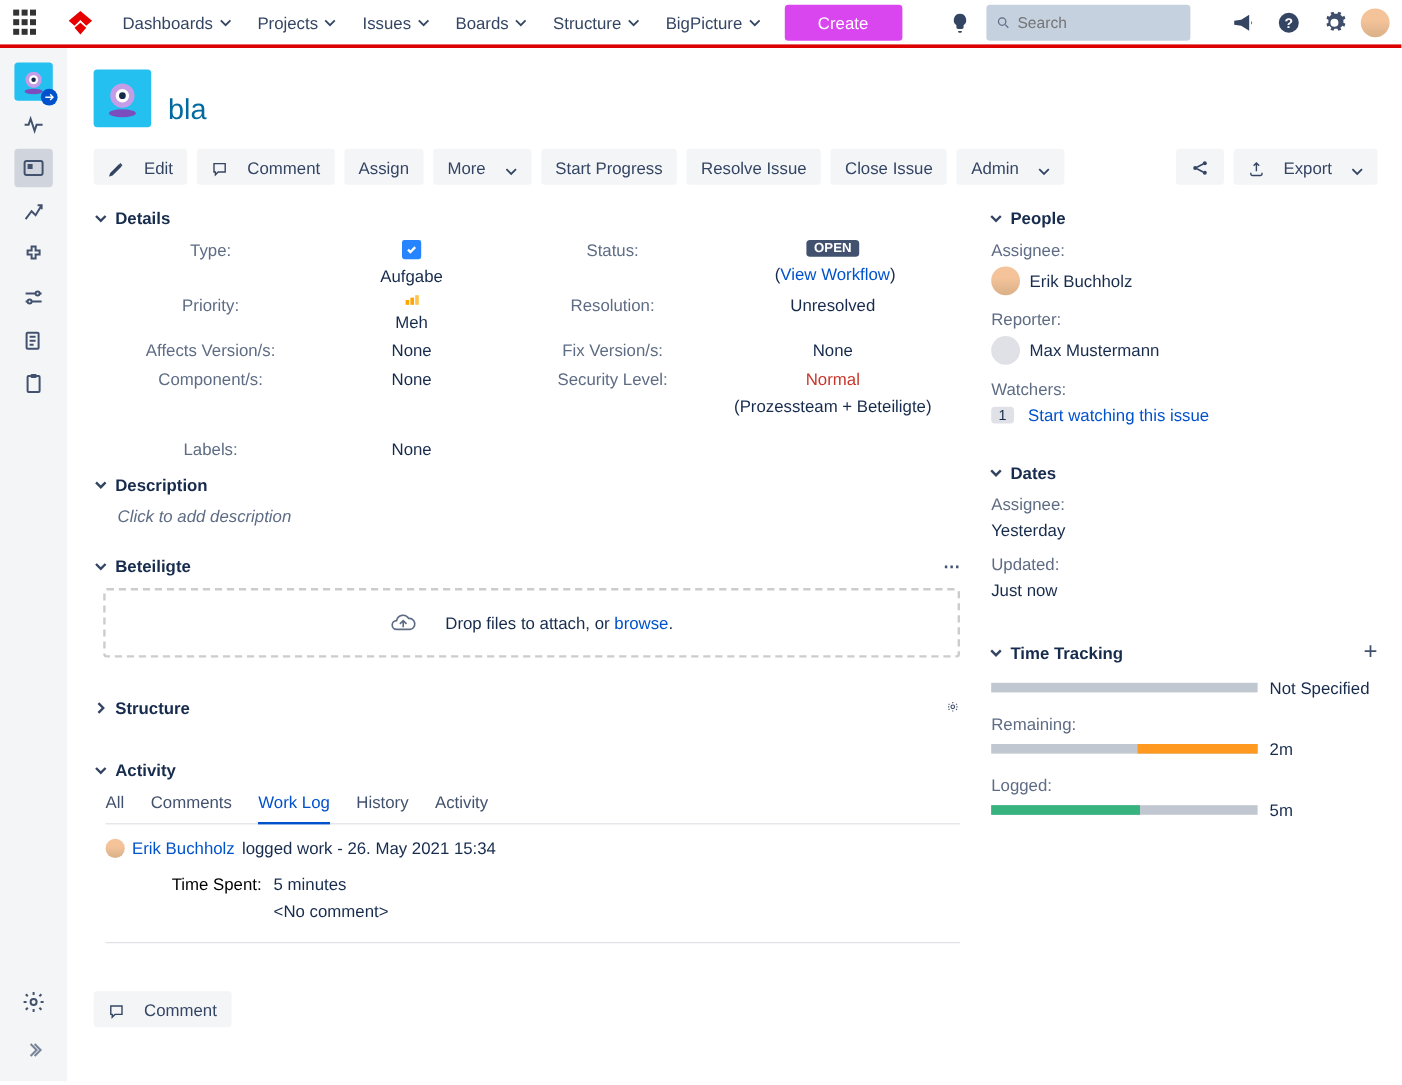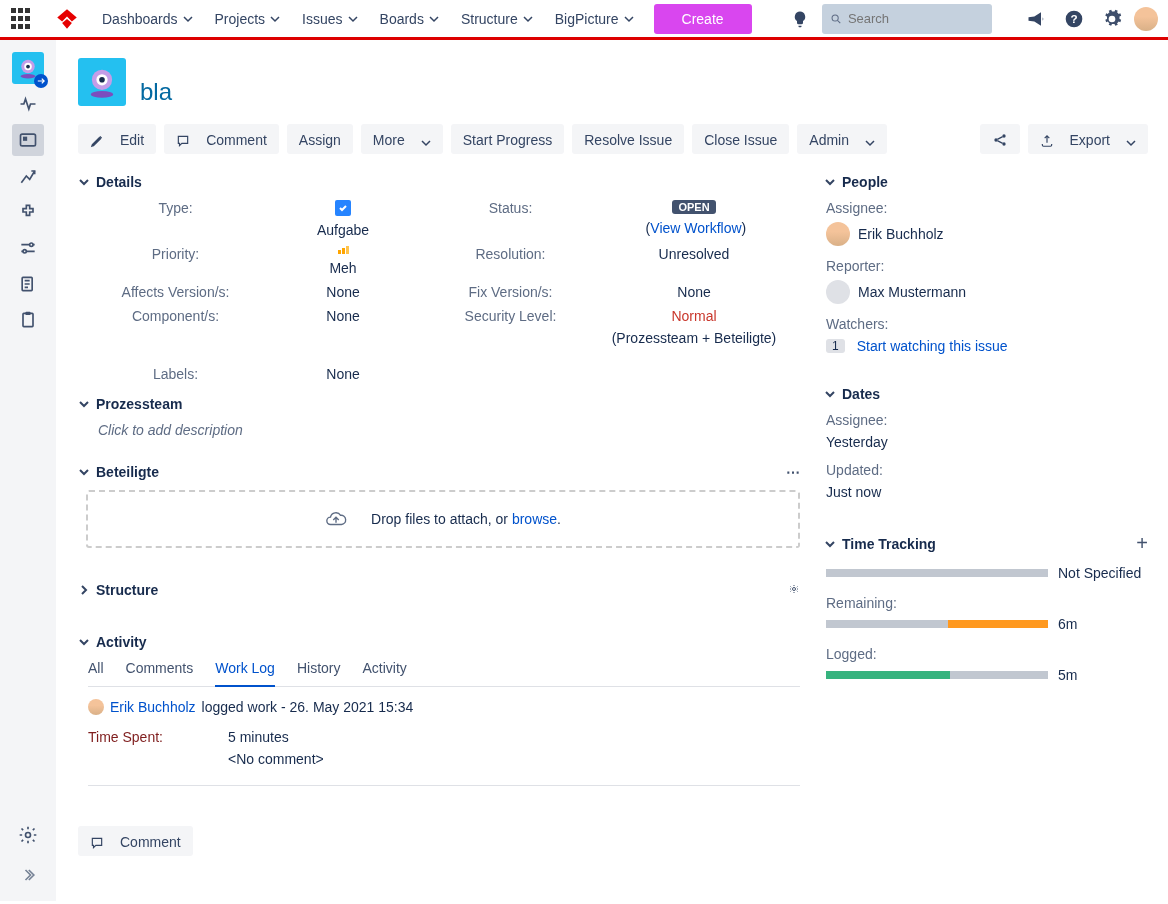--- a/index.html
+++ b/index.html
@@ -57,21 +57,21 @@
 .attach-drop { border: 2px dashed #ccc; border-radius: 3px; padding: 16px; text-align: right; color: #172b4d; margin: 0 0 8px 8px; display: flex; align-items: center; justify-content: center; gap: 24px; cursor: pointer; }
 
 .tabs { display: flex; gap: 22px; border-bottom: 1px solid #dfe1e6; margin: 8px 0 12px 10px; padding-bottom: 0; }
 .tab { padding-bottom: 9px; cursor: pointer; color: #42526e; font-size: 14px; }
 .tab.active { color: #0052cc; border-bottom: 2px solid #0052cc; margin-bottom: -1px; font-weight: 500; }
 
 .worklog { padding-left: 10px; font-size: 14px; }
 .worklog-head { display: flex; align-items: center; gap: 6px; margin-bottom: 14px; }
 .worklog-head .ava { width: 16px; height: 16px; border-radius: 50%; background: linear-gradient(#f4c39a 40%, #d9b087); }
 .worklog-row { display: flex; gap: 10px; margin-bottom: 6px; }
-.worklog-label { color: #7f1d1d; width: 130px; }
+.worklog-label { color: #000000; width: 130px; text-align: right; }
 .worklog-sep { border-top: 1px solid #dfe1e6; margin: 18px 0 0 0; }
 
 .comment-btn-wrap { margin-top: 40px; margin-left: 0; }
 
 .people-field { margin: 2px 0 12px 0; padding-left: 2px; }
 .people-label { color: #5e6c84; margin-bottom: 6px; }
 .people-val { display: flex; align-items: center; gap: 8px; }
 .user-avatar { width: 24px; height: 24px; border-radius: 50%; background: linear-gradient(#f4c39a 40%, #d9b087); }
 .user-avatar.empty { background: #dfe1e6; }
 .count-badge { background: #dfe1e6; color: #172b4d; border-radius: 3px; padding: 0 6px; font-size: 12px; margin-right: 4px; }
@@ -359,21 +359,21 @@
             </div>
 
           <div class="det-label" style="grid-column:1;margin-top:12px">Labels:</div>
           <div class="det-val" style="grid-column:2;margin-top:12px">None</div>
         </div>
 
         <div class="module-head">
           <svg>
               <path d="M2 4 L6 8 L10 4" stroke="#344563" stroke-width="2" fill="none"></path>
             </svg>
-          <span>Prozessteam</span>
+          <span>Description</span>
         </div>
         <div class="desc-placeholder">Click to add description</div>
 
         <div style="height:20px"></div>
         <div class="module-head">
           <svg>
               <path d="M2 4 L6 8 L10 4" stroke="#344563" stroke-width="2" fill="none"></path>
             </svg>
           <span>Beteiligte</span>
           <div class="module-head-right">⋯</div>
@@ -497,21 +497,21 @@
             <div class="tt-bar"></div>
             <div class="tt-val">Not Specified</div>
           </div>
         </div>
         <div class="tt-block">
           <div class="tt-label">Remaining:</div>
           <div class="tt-row">
             <div class="tt-bar">
                 <div class="tt-fill" style="background:#ff991f;left:55%;width:45%"></div>
               </div>
-            <div class="tt-val">6m</div>
+            <div class="tt-val">2m</div>
           </div>
         </div>
         <div class="tt-block">
           <div class="tt-label">Logged:</div>
           <div class="tt-row">
             <div class="tt-bar">
                 <div class="tt-fill" style="background:#36b37e;width:56%"></div>
               </div>
             <div class="tt-val">5m</div>
           </div>

